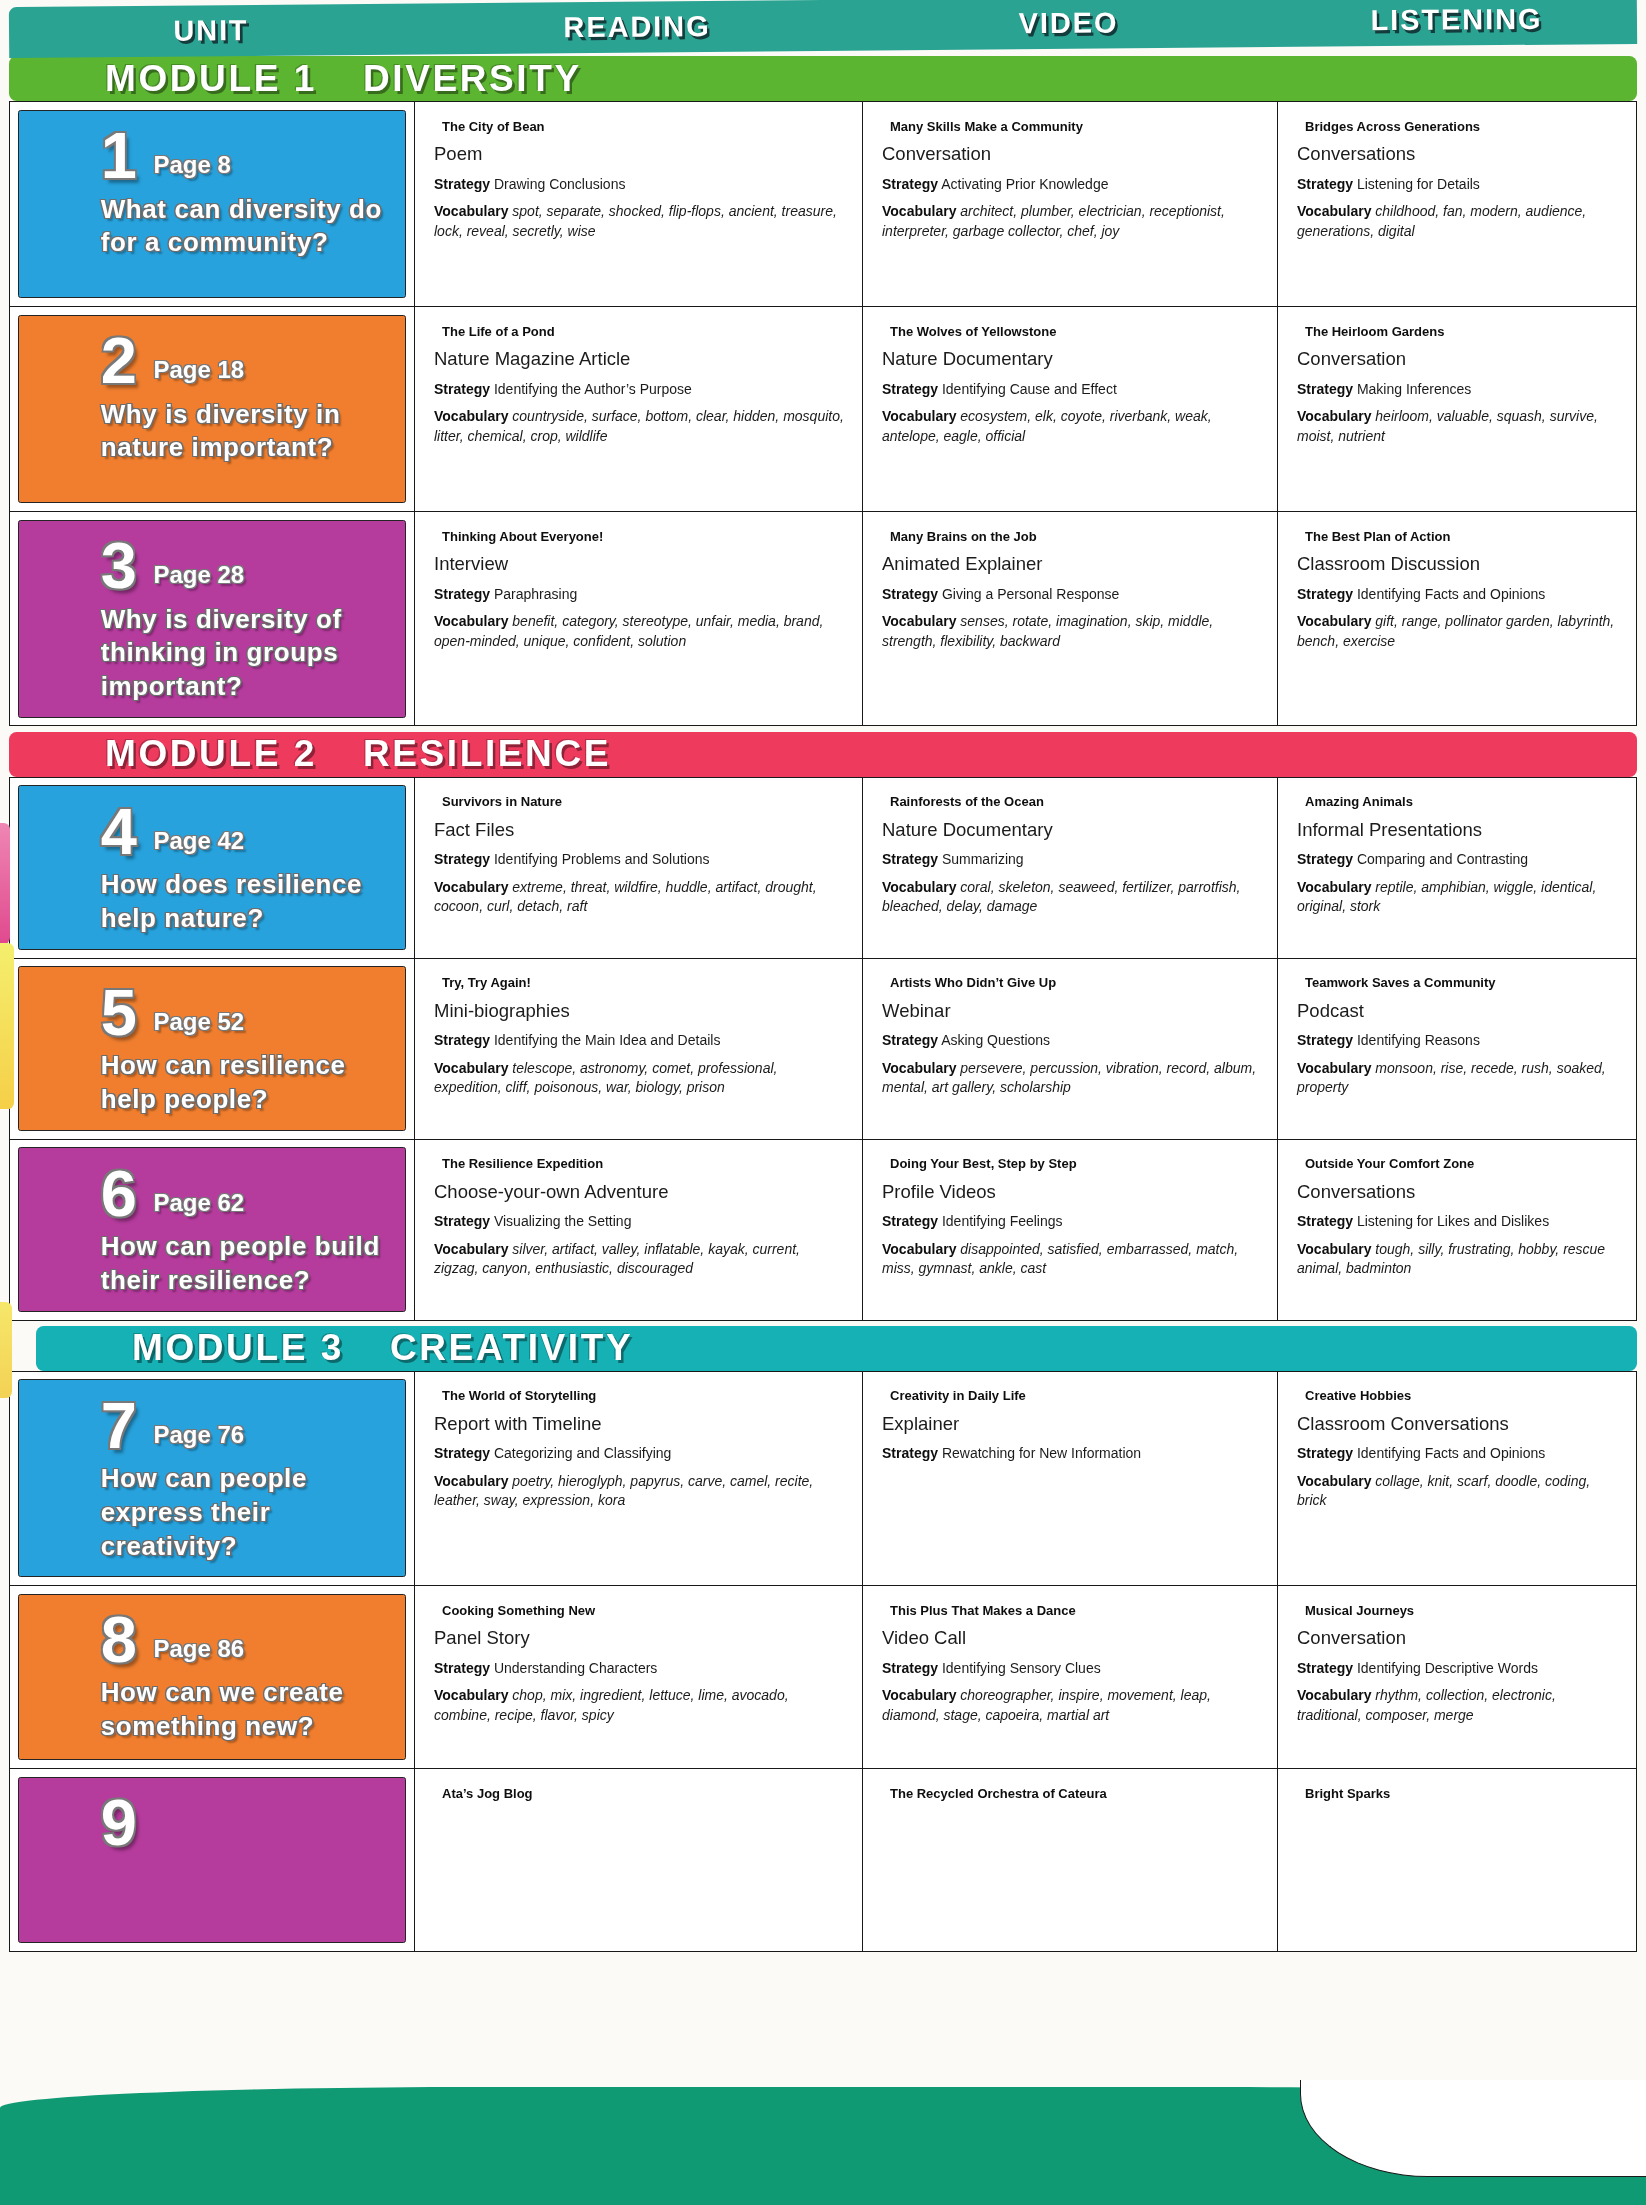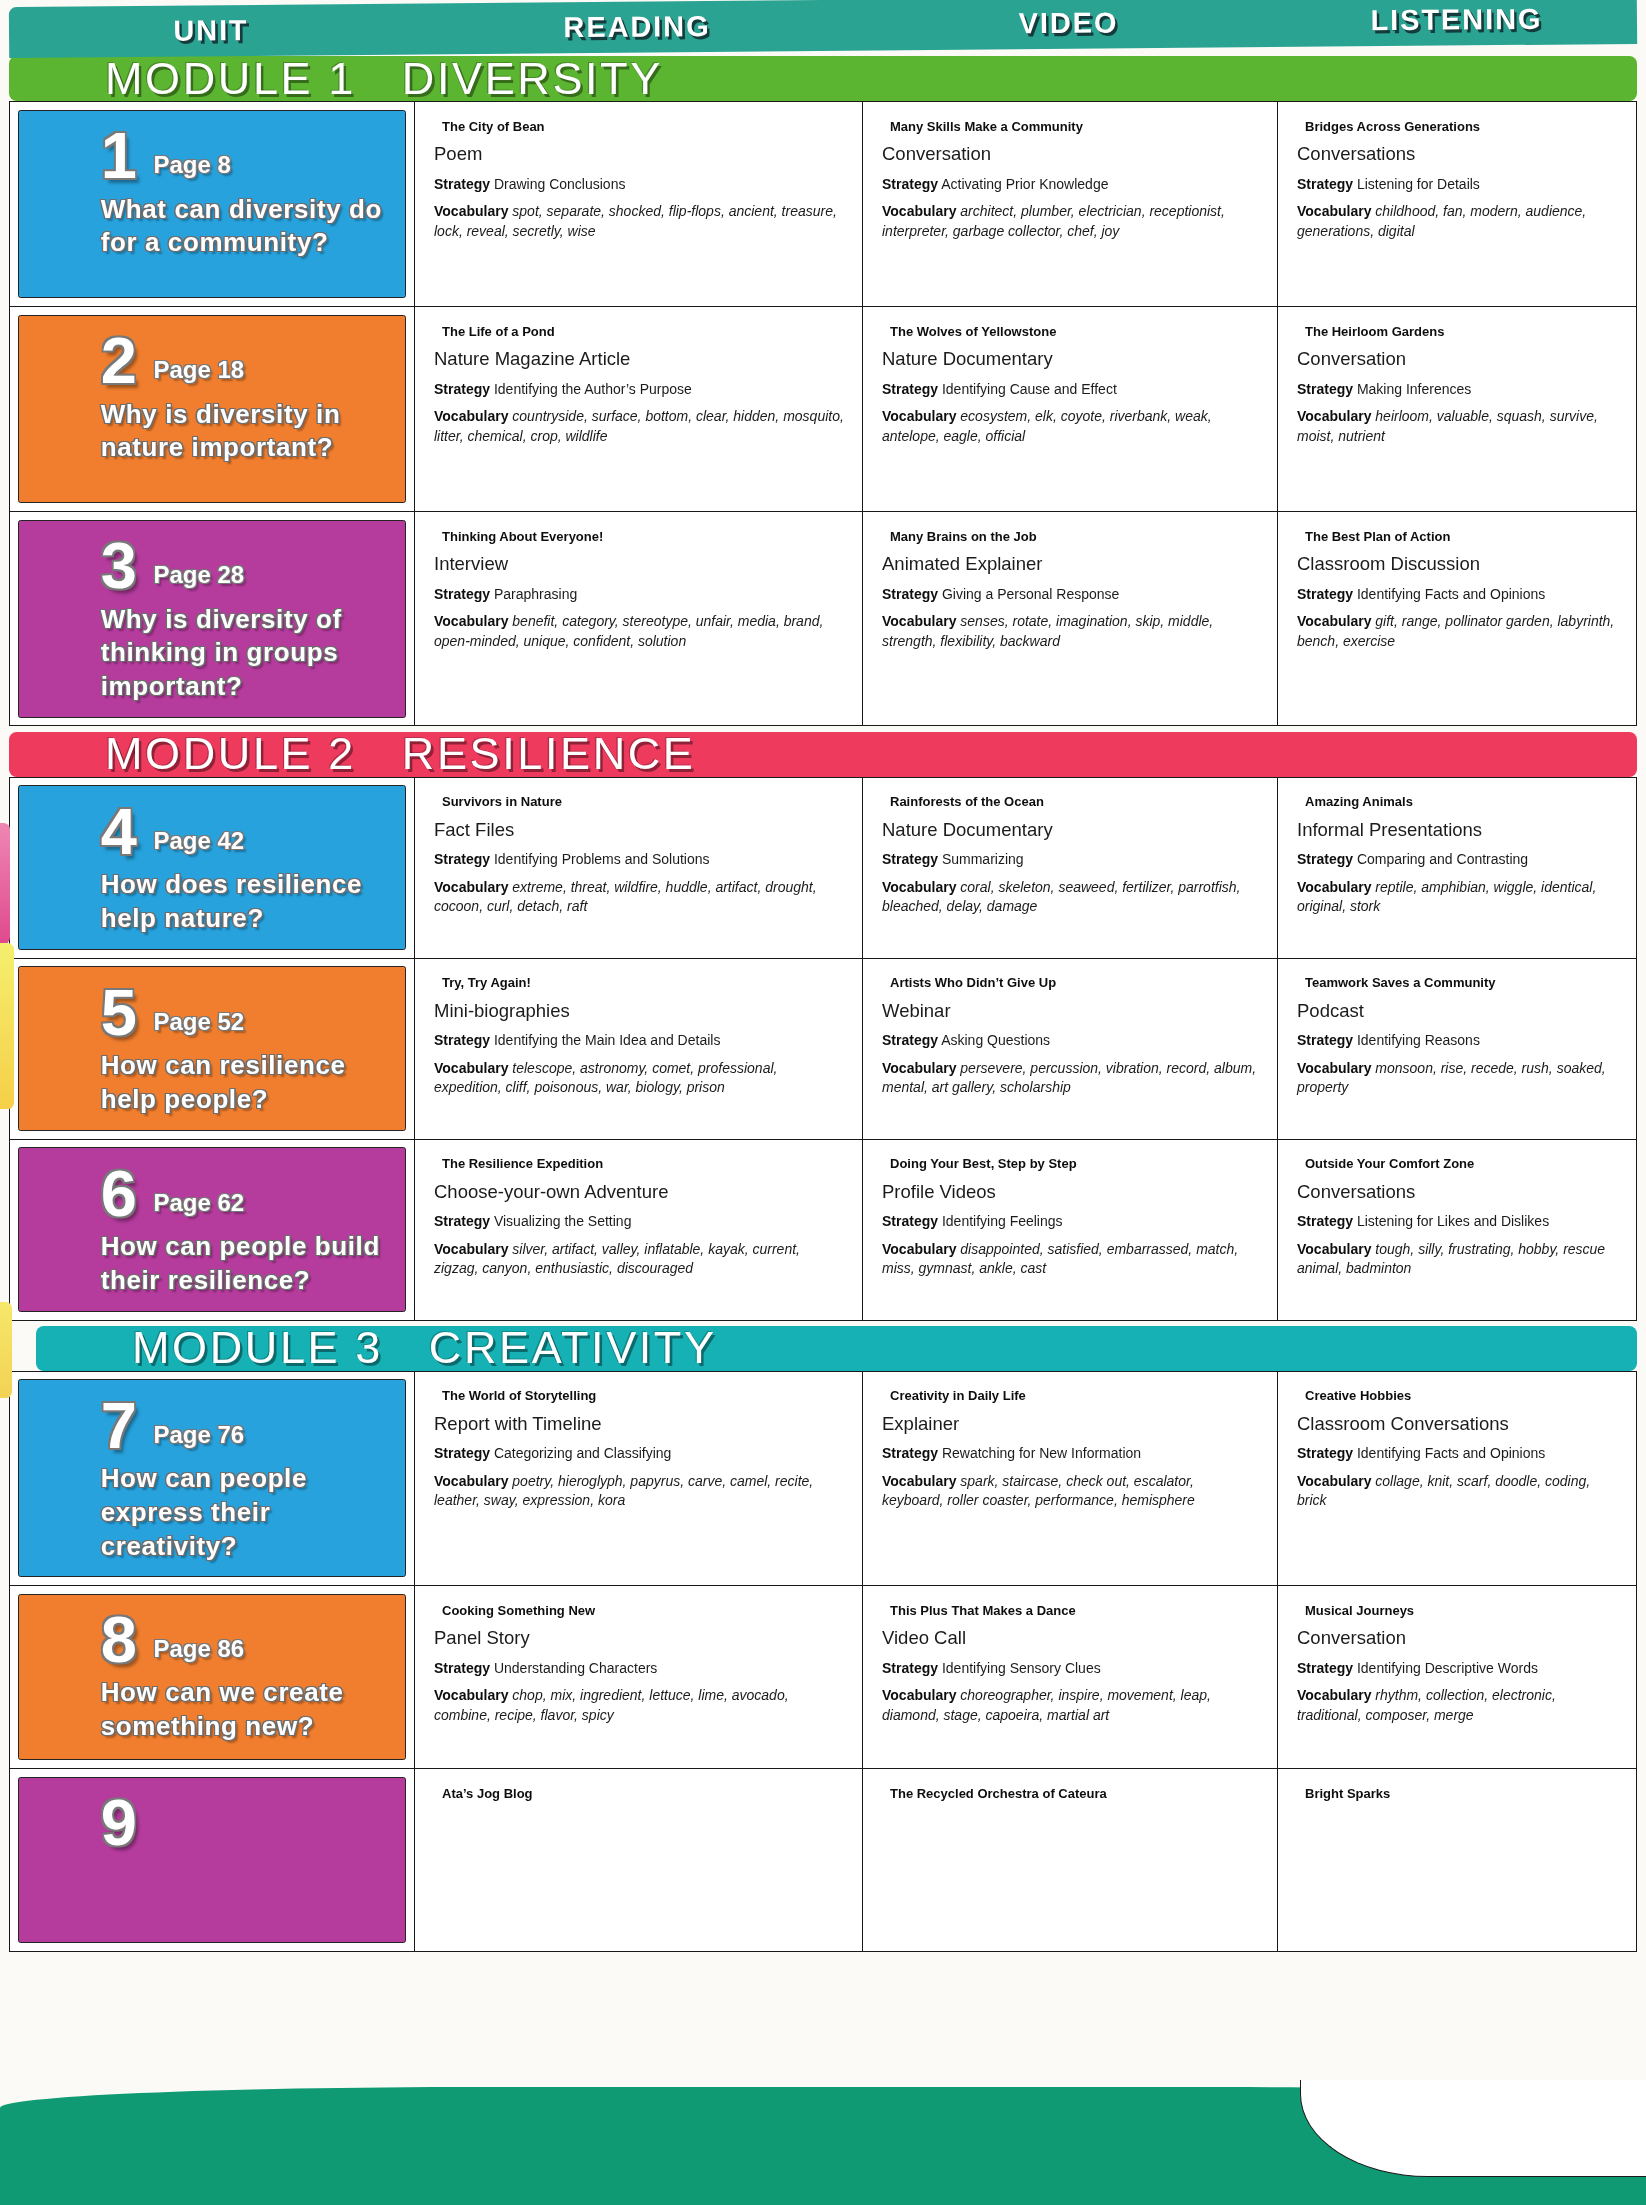--- a/index.html
+++ b/index.html
@@ -29,21 +29,21 @@
   .title-rest{margin-left:22px;color:#17a291;
     text-shadow:2.6px 3.2px 0 #0c685c,4.5px 6.4px 5.1px rgba(0,0,0,.28);}
   
   .col-header{position:relative;margin:0 9px;height:51px;border-radius:7.7px 7.7px 0 0;
     display:grid;grid-template-columns:404px 448px 415px 1fr;align-items:center;transform:rotate(-0.5deg);}
   .col-header span{text-align:center;color:#fff;font-weight:700;font-size:29px;letter-spacing:1.9px;
     text-shadow:0.6px 0.6px 0 #143c3c,2.6px 3.2px 0 #143c3c;}
   
   .module-banner{height:45px;margin:5.1px 9px 0;border-radius:7.7px;display:flex;align-items:center;
     padding-left:96px;gap:46px;box-sizing:border-box;}
-  .module-banner span{color:#fff;font-weight:400;font-size:45px;letter-spacing:2.6px;
+  .module-banner span{color:#fff;font-weight:700;font-size:37px;letter-spacing:2.6px;
     text-shadow:-1.3px -1.3px 0 rgba(0,0,0,.22),2.6px 3.2px 0 rgba(0,0,0,.4);}
   .module-rows{margin:0 9px;border:1.9px solid #191919;background:#fff;}
   .unit-row{display:grid;grid-template-columns:404px 448px 415px 1fr;border-top:1.9px solid #191919;}
   .unit-row:first-child{border-top:none;}
   .sec-m0 .unit-row{min-height:204px;}
   .sec-m1 .unit-row{min-height:180px;}
   .sec-m2 .unit-row{min-height:182px;}
   
   .unit-col{padding:7.7px;}
   .unit-box{height:100%;box-sizing:border-box;border:1.9px solid #242424;border-radius:2.6px;
@@ -418,24 +418,20 @@
         <span class="vocab-words">poetry, hieroglyph, papyrus, carve, camel, recite, leather, sway, expression, kora</span>
       </div>
     </div>
     <div class="cell">
       <div class="cell-title">Creativity in Daily Life</div>
       <div class="cell-genre">Explainer</div>
       <div class="cell-line">
         <span class="lbl">Strategy</span>
         <span>Rewatching for New Information</span>
       </div>
-      <div class="cell-line">
-        <span class="lbl">Vocabulary</span>
-        <span class="vocab-words">spark, staircase, check out, escalator, keyboard, roller coaster, performance, hemisphere</span>
-      </div>
     </div>
     <div class="cell">
       <div class="cell-title">Creative Hobbies</div>
       <div class="cell-genre">Classroom Conversations</div>
       <div class="cell-line">
         <span class="lbl">Strategy</span>
         <span>Identifying Facts and Opinions</span>
       </div>
       <div class="cell-line">
         <span class="lbl">Vocabulary</span>

